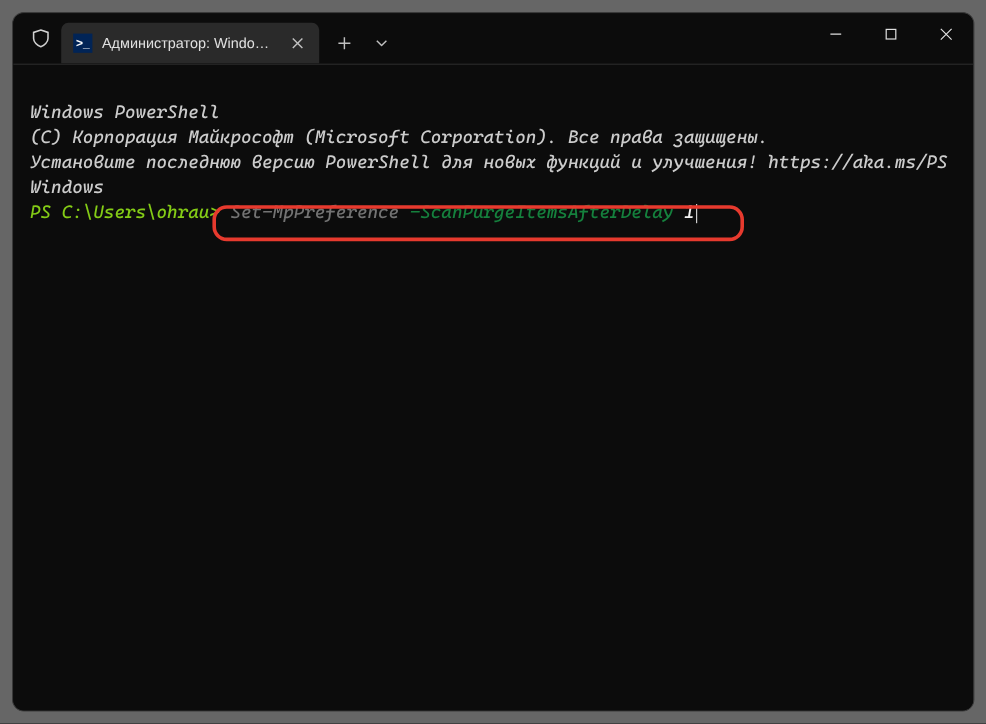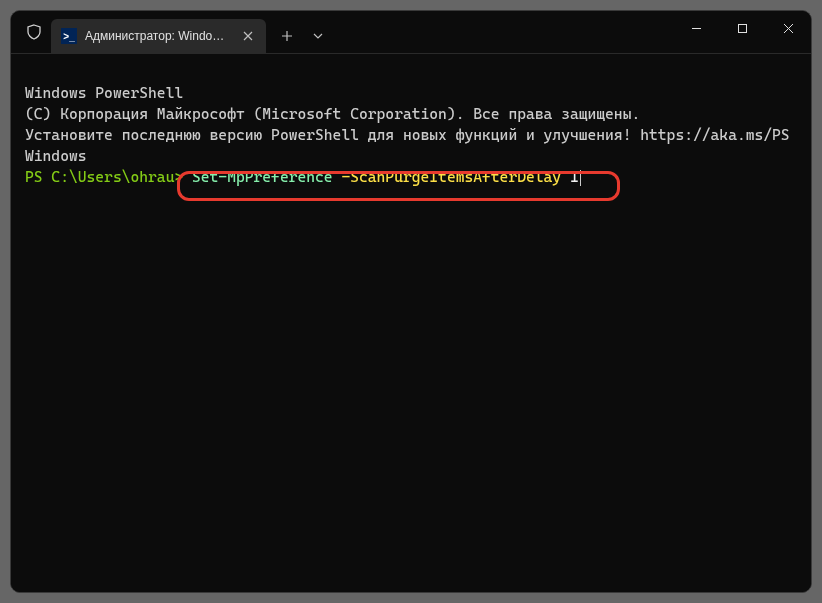--- a/index.html
+++ b/index.html
@@ -127,37 +127,37 @@
       border-top: 1px solid #2a2a2a;
       padding: 8px 14px;
       color: #cccccc;
       font-size: 15px;
       line-height: 21px;
       white-space: pre-wrap;
       word-break: break-all;
       position: relative;
       font-family: "Cascadia Mono", Consolas, monospace;
     }
-    .line { display: block; }
+    .line { display: block; font-style: italic; }
     .cmdline-wrap {
       display: inline;
       position: relative;
     }
     .highlight-box {
       position: absolute;
       border: 3px solid #e73a2e;
       border-radius: 12px;
       left: 166px;
       top: 117px;
       width: 443px;
       height: 30px;
       pointer-events: none;
     }
-    .cmd-yellow { color: #86efac; }
-    .cmd-gray  { color: #fde047; }
+    .cmd-yellow { color: #737373; }
+    .cmd-gray  { color: #15803d; }
     .cmd-white { color: #f2f2f2; }
     .prompt { color: #84cc16; }
     .cursor {
       display: inline-block;
       width: 1px;
       height: 16px;
       background: #cccccc;
       vertical-align: middle;
       margin-left: 1px;
     }

